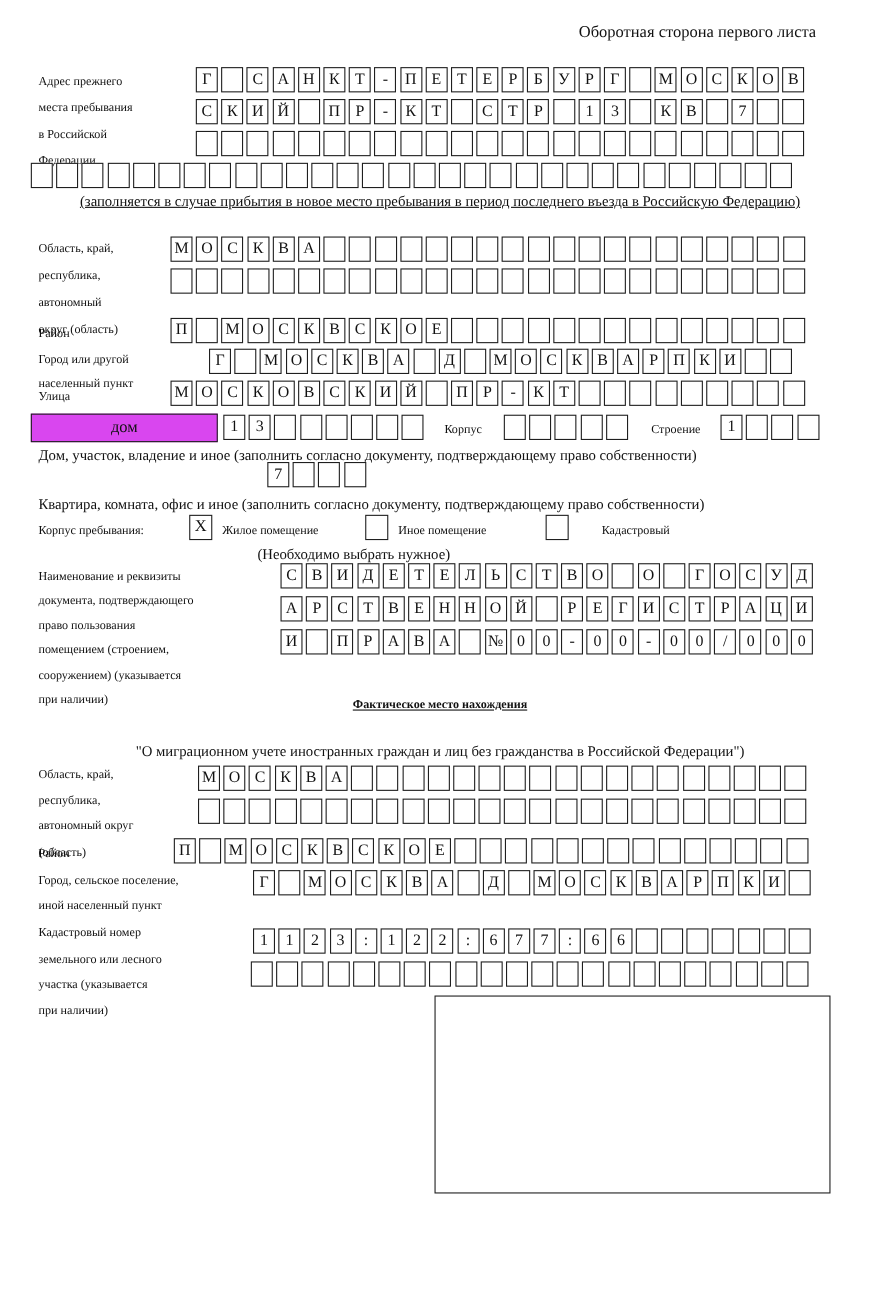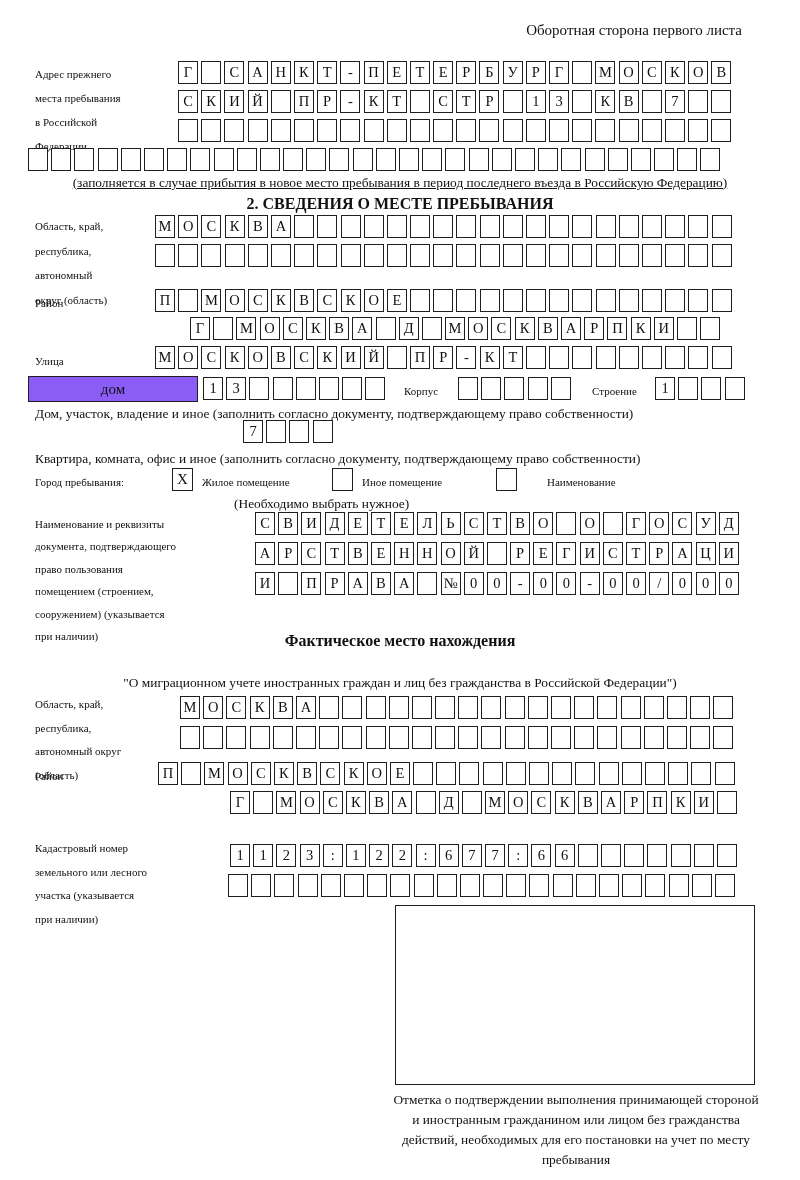--- a/index.html
+++ b/index.html
@@ -12,21 +12,21 @@
   .small{font-size:13.4px;line-height:19px;}
   .center{left:0;right:0;text-align:center;}
   .bold{font-weight:bold;}
   .boxrow{position:absolute;display:flex;gap:3.2px;}
   .cell{
     flex:none;width:18px;height:21px;border:1.7px solid #1f1f1f;
     display:flex;align-items:center;justify-content:center;
     font-size:14.5px;background:#fff;
   }
   .widebox{
-    position:absolute;border:1.7px solid #1f1f1f;background:#8b5cf6;
+    position:absolute;border:1.7px solid #1f1f1f;background:#d946ef;
     display:flex;align-items:center;justify-content:center;font-size:15px;
   }
   .chk{
     position:absolute;width:19px;height:21px;border:1.7px solid #1f1f1f;
     display:flex;align-items:center;justify-content:center;font-size:15px;background:#fff;
   }
   
   #hdr{top:22px;right:58px;position:absolute;font-size:15px;}
   #prevlbl{left:35px;top:62px;}
   #prev_r0{left:178px;top:61px;}
@@ -59,21 +59,21 @@
   #pt_l0{left:202px;top:470px;}
   #pt_c1{left:332px;top:468px;}
   #pt_l1{left:362px;top:470px;}
   #pt_c2{left:496px;top:468px;}
   #pt_l2{left:547px;top:470px;}
   #ptnote{left:234px;top:494px;}
   #doc_lbl{left:35px;top:513px;line-height:22.4px;}
   #doc_r0{left:255px;top:512px;}
   #doc_r1{left:255px;top:542px;}
   #doc_r2{left:255px;top:572px;}
-  #ftitle{top:629px;font-size:16px;}
+  #ftitle{top:629px;font-size:11px;text-decoration:underline;}
   #fnote1{top:655px;}
   #fnote2{top:673px;}
   #fobl_lbl{left:35px;top:693px;line-height:23.5px;}
   #fobl_r0{left:180px;top:696px;}
   #fobl_r1{left:180px;top:726px;}
   #fray_lbl{left:35px;top:764px;}
   #fray_row{left:158px;top:762px;}
   #fgor_lbl{left:35px;top:790px;line-height:22px;}
   #fgor_row{left:230px;top:791px;}
   #fkad_lbl{left:35px;top:837px;line-height:23.5px;}
@@ -198,21 +198,20 @@
       <span class="cell"></span>
       <span class="cell"></span>
       <span class="cell"></span>
       <span class="cell"></span>
       <span class="cell"></span>
       <span class="cell"></span>
       <span class="cell"></span>
     </div>
   <div id="prevnote" class="lbl small center" style="position:absolute;text-decoration:underline;">(заполняется в случае прибытия в новое место пребывания в период последнего въезда в Российскую Федерацию)</div>
 
-  <div id="s2title" class="lbl center bold" style="position:absolute;">2. СВЕДЕНИЯ О МЕСТЕ ПРЕБЫВАНИЯ</div>
 
   <div id="obl_lbl" class="lbl ml">Область, край,
 республика,
 автономный
 округ (область)</div>
   <div id="obl_r0" class="boxrow">
       <span class="cell">М</span>
       <span class="cell">О</span>
       <span class="cell">С</span>
       <span class="cell">К</span>
@@ -288,20 +287,22 @@
       <span class="cell"></span>
       <span class="cell"></span>
       <span class="cell"></span>
       <span class="cell"></span>
       <span class="cell"></span>
       <span class="cell"></span>
       <span class="cell"></span>
       <span class="cell"></span>
     </div>
 
+  <div id="gor_lbl" class="lbl ml">Город или другой
+населенный пункт</div>
   <div id="gor_row" class="boxrow">
       <span class="cell">Г</span>
       <span class="cell"></span>
       <span class="cell">М</span>
       <span class="cell">О</span>
       <span class="cell">С</span>
       <span class="cell">К</span>
       <span class="cell">В</span>
       <span class="cell">А</span>
       <span class="cell"></span>
@@ -379,27 +380,27 @@
   <div id="domnote" class="lbl small">Дом, участок, владение и иное (заполнить согласно документу, подтверждающему право собственности)</div>
 
   <div id="kv_row" class="boxrow">
       <span class="cell">7</span>
       <span class="cell"></span>
       <span class="cell"></span>
       <span class="cell"></span>
     </div>
   <div id="kvnote" class="lbl small">Квартира, комната, офис и иное (заполнить согласно документу, подтверждающему право собственности)</div>
 
-  <div id="pt_lbl" class="lbl">Город пребывания:</div>
+  <div id="pt_lbl" class="lbl">Корпус пребывания:</div>
   <div id="pt_c0" class="chk">X</div>
   <div id="pt_l0" class="lbl">Жилое помещение</div>
   <div id="pt_c1" class="chk"></div>
   <div id="pt_l1" class="lbl">Иное помещение</div>
   <div id="pt_c2" class="chk"></div>
-  <div id="pt_l2" class="lbl">Наименование</div>
+  <div id="pt_l2" class="lbl">Кадастровый</div>
   <div id="ptnote" class="lbl small">(Необходимо выбрать нужное)</div>
 
   <div id="doc_lbl" class="lbl ml">Наименование и реквизиты
 документа, подтверждающего
 право пользования
 помещением (строением,
 сооружением) (указывается
 при наличии)</div>
   <div id="doc_r0" class="boxrow">
       <span class="cell">С</span>
@@ -553,20 +554,22 @@
       <span class="cell"></span>
       <span class="cell"></span>
       <span class="cell"></span>
       <span class="cell"></span>
       <span class="cell"></span>
       <span class="cell"></span>
       <span class="cell"></span>
       <span class="cell"></span>
     </div>
 
+  <div id="fgor_lbl" class="lbl ml">Город, сельское поселение,
+иной населенный пункт</div>
   <div id="fgor_row" class="boxrow">
       <span class="cell">Г</span>
       <span class="cell"></span>
       <span class="cell">М</span>
       <span class="cell">О</span>
       <span class="cell">С</span>
       <span class="cell">К</span>
       <span class="cell">В</span>
       <span class="cell">А</span>
       <span class="cell"></span>
@@ -632,15 +635,14 @@
       <span class="cell"></span>
       <span class="cell"></span>
       <span class="cell"></span>
       <span class="cell"></span>
       <span class="cell"></span>
       <span class="cell"></span>
       <span class="cell"></span>
     </div>
 
   <div id="markbox"></div>
-  <div id="markcap">Отметка о подтверждении выполнения принимающей стороной и иностранным гражданином или лицом без гражданства действий, необходимых для его постановки на учет по месту пребывания</div>
 
 </div>
 
 </body></html>

